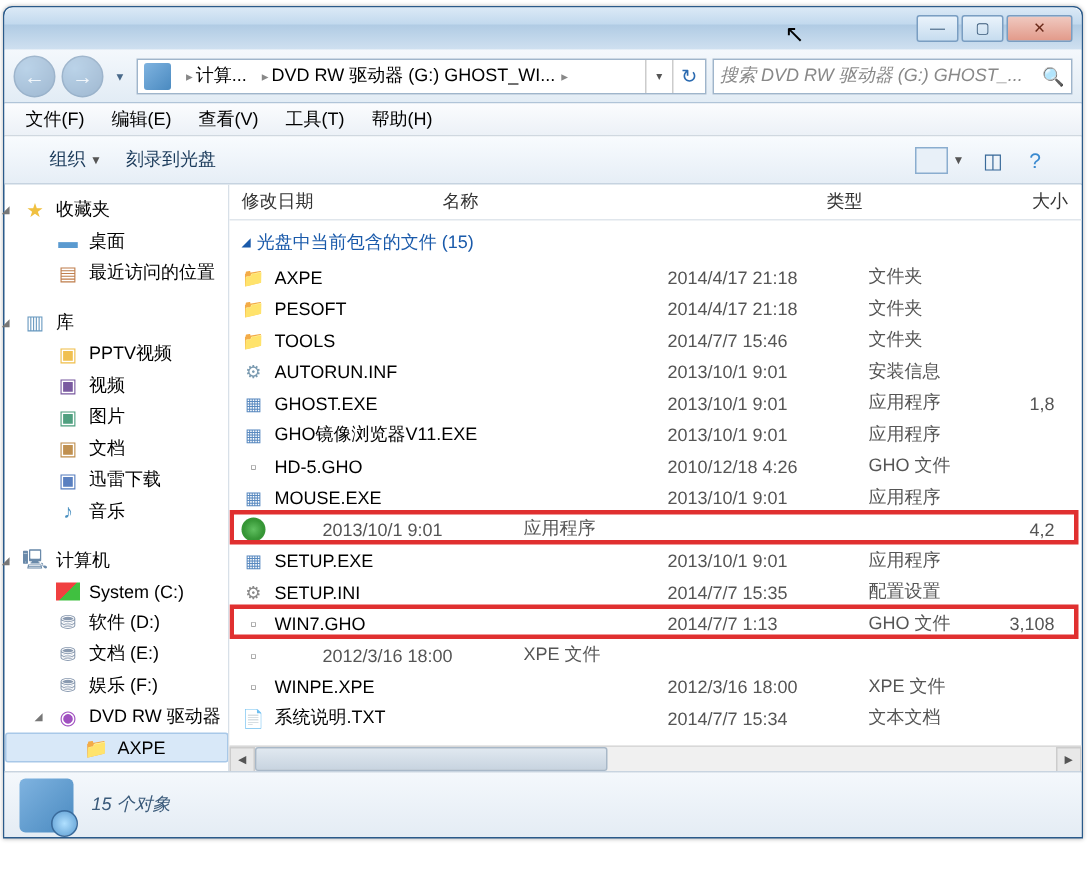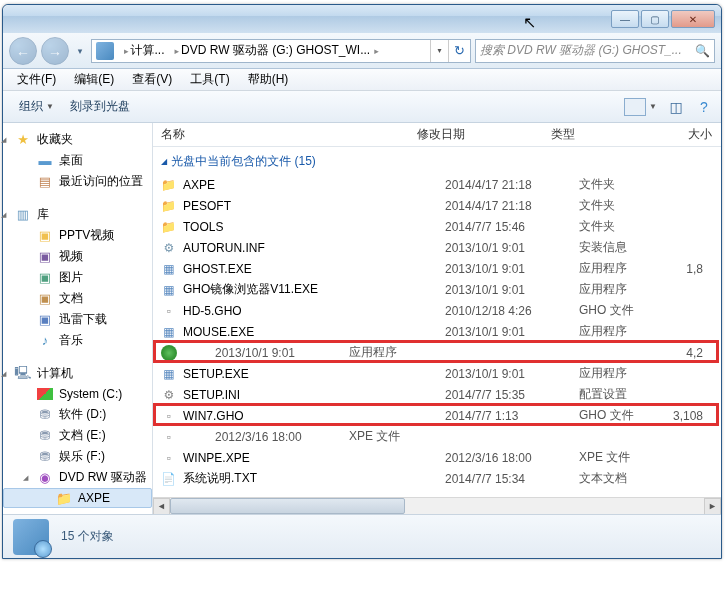--- a/index.html
+++ b/index.html
@@ -24,21 +24,21 @@
 .addr-drop { width: 18px; display: flex; align-items: center; justify-content: center; color: #555; font-size: 8px; border-left: 1px solid #ccc; height: 100%; }
 .addr-refresh { width: 22px; display: flex; align-items: center; justify-content: center; color: #2a6ab0; font-size: 13px; border-left: 1px solid #ccc; height: 100%; }
 .searchbox { width: 240px; height: 24px; border: 1px solid #9fb5cb; background: #fff; display: flex; align-items: center; padding: 0 4px; font-size: 12px; font-style: italic; color: #888; }
 .searchbox .mag { margin-left: auto; color: #5a7aa0; font-style: normal; }
 
 
 .menubar { height: 22px; background: linear-gradient(to bottom, #fbfcfe, #ecf1f7); border-bottom: 1px solid #d0d8e0; display: flex; align-items: center; padding: 0 6px; font-size: 12px; gap: 2px; }
 .menu-item { padding: 2px 8px; }
 
 
-.toolbar { height: 32px; background: linear-gradient(to bottom, #f8fbfe, #e6eef6); border-bottom: 1px solid #c6d3e0; display: flex; align-items: center; padding: 0 8px; font-size: 12px; }
+.toolbar { height: 32px; background: linear-gradient(to bottom, #f8fbfe, #e6eef6); border-bottom: 1px solid #c6d3e0; display: flex; align-items: center; padding: 0 22px; font-size: 12px; }
 .tb-item { padding: 4px 8px; display: flex; align-items: center; gap: 3px; color: #1a3a5a; }
 .tb-item .dd { font-size: 8px; color: #555; }
 .tb-right { margin-left: auto; display: flex; align-items: center; gap: 10px; }
 .tb-icon { width: 18px; height: 18px; display: flex; align-items: center; justify-content: center; color: #3a6a9a; font-size: 14px; }
 .tb-view { display: flex; align-items: center; gap: 1px; }
 .tb-view-box { width: 22px; height: 18px; border: 1px solid #8aadcf; background: #e8f0f8; }
 
 
 .content { flex: 1; display: flex; overflow: hidden; }
 .tree { width: 158px; border-right: 1px solid #d8e0e8; background: #fff; overflow-y: auto; padding: 6px 0; font-size: 12px; }
@@ -77,21 +77,21 @@
 
 .hscroll { height: 17px; background: #f0f0f0; border-top: 1px solid #d8d8d8; display: flex; align-items: center; }
 .hscroll .track { flex: 1; position: relative; height: 100%; }
 .hscroll .thumb { position: absolute; left: 0; width: 44%; height: 100%; background: linear-gradient(to bottom,#e0e8f0,#c8d4e0); border: 1px solid #a8b8c8; border-radius: 2px; }
 .hscroll .arr { width: 17px; height: 17px; display: flex; align-items: center; justify-content: center; font-size: 9px; color: #555; background: #e8e8e8; border: 1px solid #ccc; }
 
 
 .status { height: 44px; background: linear-gradient(to bottom,#f4f8fc,#e4ecf4); border-top: 1px solid #c8d4e0; display: flex; align-items: center; padding: 0 10px; font-size: 12px; gap: 12px; }
 .status .bigico { width: 36px; height: 36px; background: linear-gradient(135deg,#7fb3e0,#4a8ac0); border-radius: 4px; position: relative; }
 .status .bigico::after { content:""; position:absolute; right:-3px; bottom:-3px; width:16px; height:16px; border-radius:50%; background: radial-gradient(circle,#b0e0ff,#5a9ad0); border:1px solid #3a6a9a; }
-.status .txt { color: #3a5a7a; }
+.status .txt { color: #3a5a7a; font-style: italic; }
 </style>
 </head>
 <body>
 
 <div class="window">
 
   <div class="titlebar">
     <span class="cursor-arrow">↖</span>
     <div class="win-btn">—</div>
     <div class="win-btn">▢</div>
@@ -222,22 +222,22 @@
           </div>
         <div class="tree-node child selected" style="padding-left:52px">
             <span class="tico ico-fold">📁</span>
             <span>AXPE</span>
           </div>
       </div>
     </div>
 
     <div class="files">
       <div class="colhdr">
+        <div class="c c-date">修改日期</div>
         <div class="c c-name">名称</div>
-        <div class="c c-date">修改日期</div>
         <div class="c c-type">类型</div>
         <div class="c c-size">大小</div>
       </div>
       <div class="group-hdr">
         <span class="tri">◢</span>
         <span>光盘中当前包含的文件 (15)</span>
       </div>
       <div class="rows" id="rows">
           <div class="row">
             <span class="fico ico-folder">📁</span>

